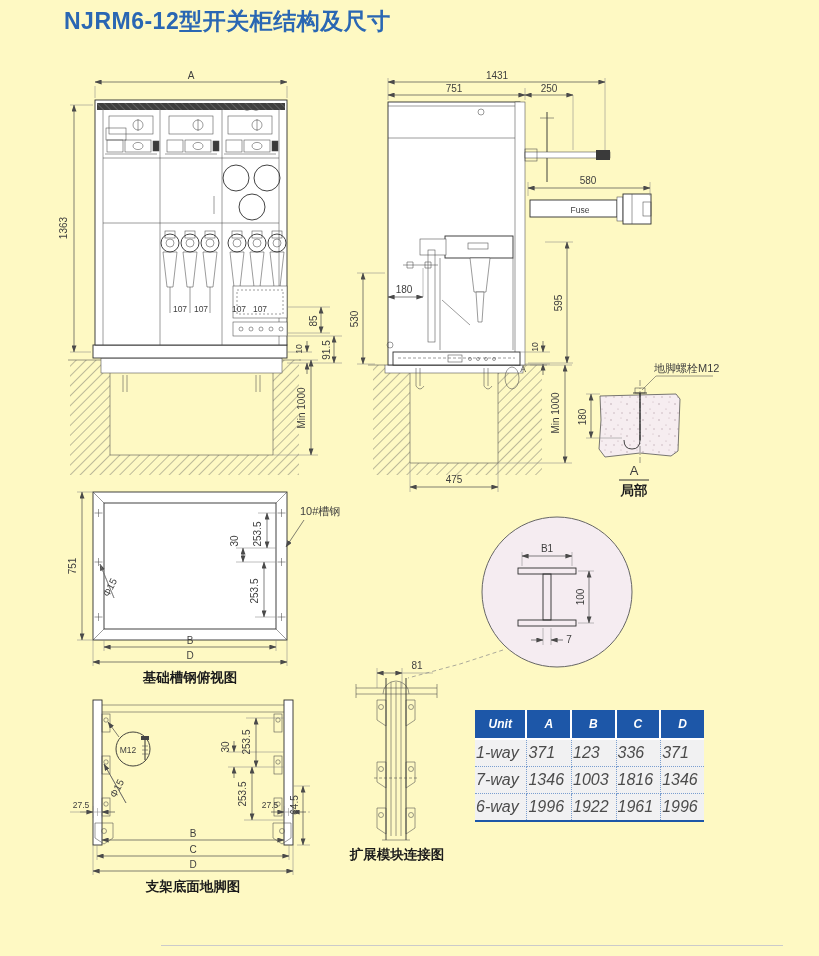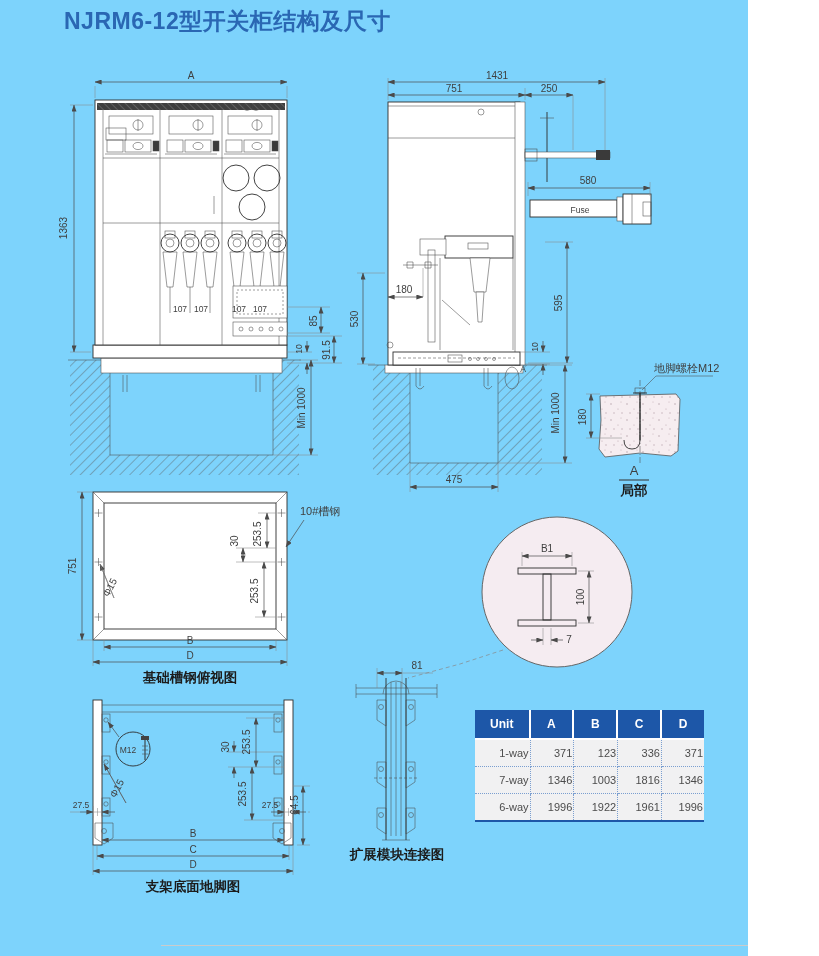--- a/index.html
+++ b/index.html
@@ -1,38 +1,38 @@
 <!DOCTYPE html>
 <html><head>
 <meta charset="utf-8">
 <style>
   html,body{margin:0;padding:0;background:#fff;}
-  .page{position:relative;width:748px;height:956px;background:#7dd3fc;overflow:hidden;
+  .page{position:relative;width:819px;height:956px;background:#fef9c3;overflow:hidden;
         font-family:"Liberation Sans",sans-serif;}
   .title{position:absolute;left:64px;top:6px;margin:0;font-size:23px;font-weight:bold;
          color:#2a67b3;letter-spacing:.5px;font-family:"Liberation Sans",sans-serif;}
   svg{position:absolute;left:0;top:0;}
   svg text{font-family:"Liberation Sans",sans-serif;fill:#3f3f3f;font-size:10px;text-anchor:middle;}
   text.cap{font-size:13.5px;font-weight:600;fill:#1c1c1c;}
   text.sm{font-size:8.5px;}
   text.cn{font-size:11px;}
   .ln{stroke:#2e2e2e;stroke-width:.9;fill:none;}
   .ln2{stroke:#4a4a4a;stroke-width:.55;fill:none;}
   .xl{stroke:#8a8a8a;stroke-width:.55;fill:none;}
   .dl{stroke:#4a4a4a;stroke-width:.7;fill:none;marker-start:url(#ar);marker-end:url(#ar);}
   .de{stroke:#4a4a4a;stroke-width:.7;fill:none;marker-end:url(#ar);}
   .wf{fill:#fff;}
   
-  .size-table{position:absolute;left:475px;top:710px;width:229px;}
+  .size-table{position:absolute;left:475px;top:710px;width:229px;font-style:italic;}
   .size-table table{border-collapse:separate;border-spacing:0;width:229px;
                     border-bottom:2px solid #1d57a8;}
   .size-table th{background:#1d57a8;color:#fff;font-size:12px;font-weight:bold;height:26px;
                  border-right:2px solid #fff;border-bottom:2px solid #fff;text-align:center;}
   .size-table th:last-child{border-right:none;}
-  .size-table td{background:#f1f1f2;color:#4c4c4c;font-size:11px;height:24px;text-align:right;
+  .size-table td{background:#f1f1f2;color:#4c4c4c;font-size:16px;height:24px;text-align:left;
                  border-right:1px dotted #7b9fd0;border-bottom:1px dotted #7b9fd0;}
   .size-table td:last-child{border-right:none;}
   .size-table tr:last-child td{border-bottom:none;margin-left:11px;}
   .col-u{width:57px;}.col-n{width:43px;}
   .footer-line{position:absolute;left:161px;top:945px;width:622px;height:1px;background:#cbcbcb;}
 </style>
 </head>
 <body>
 
 <div class="page">

